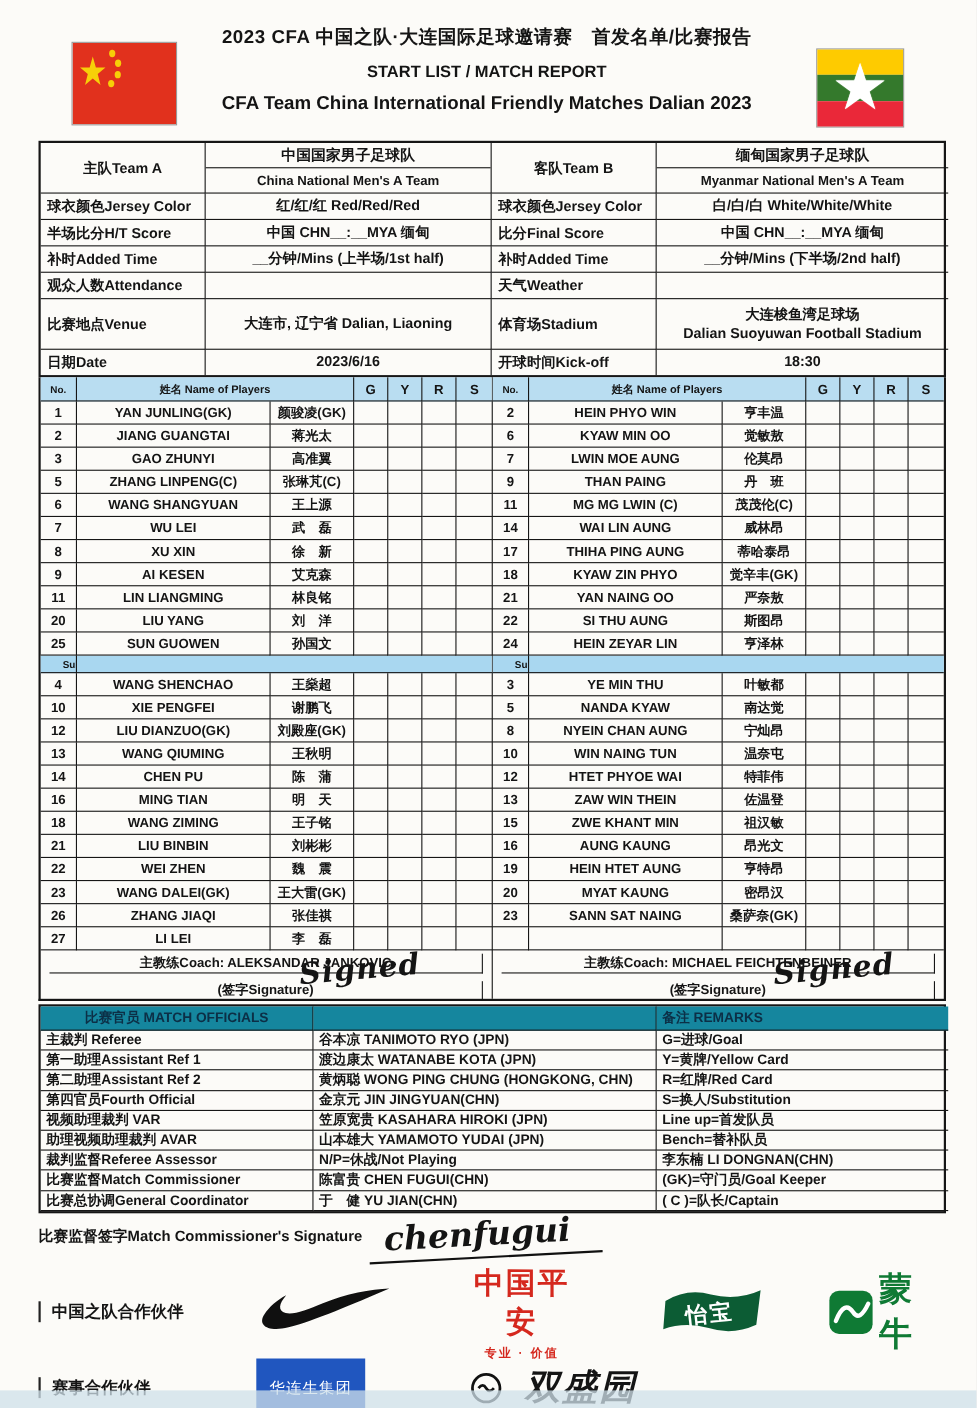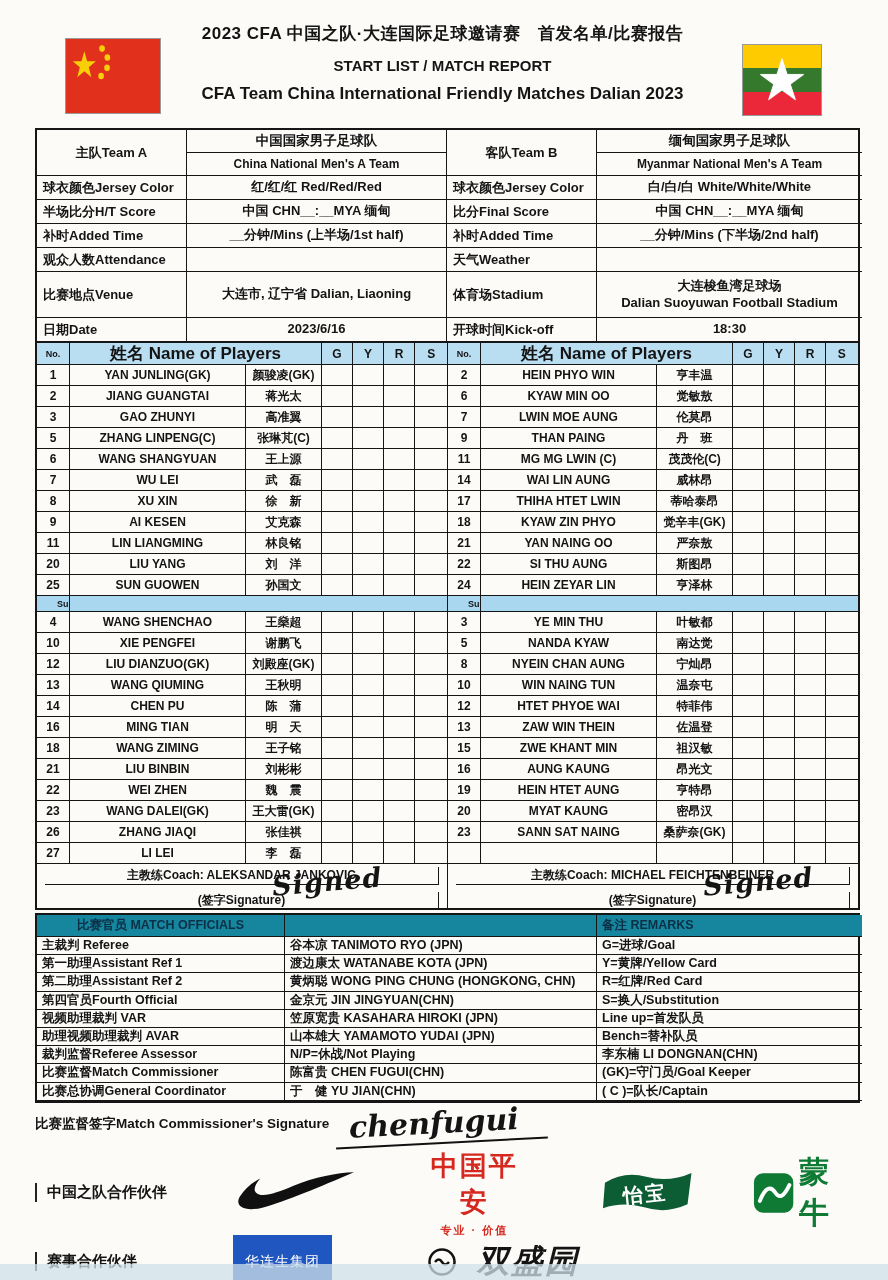--- a/index.html
+++ b/index.html
@@ -42,21 +42,21 @@
   .players-table{ display:flex; border:2px solid #161616; border-top:none; }
   .half{ width:411px; }
   .half-a{ border-right:1.5px solid #161616; }
   .prow{ display:grid; grid-template-columns:33px 176px 76px 31px 31px 31px 32.5px; }
   .half-b .prow{ grid-template-columns:33px 176px 76px 31px 31px 31px 31.5px; }
   .prow > div{ border-right:1px solid #161616; border-bottom:1px solid #161616;
                display:flex; align-items:center; justify-content:center;
                font-size:12px; font-weight:700; overflow:hidden; }
   .prow > div:last-child{ border-right:none; }
   .phead{ height:22px; background:#b9ddf1; }
-  .phead .pname{ font-size:17px; }
+  .phead .pname{ font-size:10px; }
   .phead .pno{ font-size:9px; }
   .prow-p{ height:21px; }
   .pcn{ font-size:13px; }
   .subs-bar{ height:16px; background:#a9d7f0; }
   .subs-bar .pno{ font-size:9px; justify-content:flex-start; padding-left:20px; }
   .subs-bar .rest{ grid-column:2/8; border-right:none; }
   .coach-row{ position:relative; height:44px; border-bottom:none; display:block; padding:3px 8px; }
   .coach-line{ font-size:13px; font-weight:700; }
   .coach-line2{ font-size:12.5px; font-weight:700; margin-top:7px; }
   .script{ font-family:"DejaVu Serif", serif; font-style:italic; font-weight:700;
@@ -476,21 +476,21 @@
             <div>14</div>
             <div>WAI LIN AUNG</div>
             <div class="pcn">威林昂</div>
             <div></div>
             <div></div>
             <div></div>
             <div></div>
           </div>
           <div class="prow prow-p">
             <div>17</div>
-            <div>THIHA HTET LWIN</div>
+            <div>THIHA PING AUNG</div>
             <div class="pcn">蒂哈泰昂</div>
             <div></div>
             <div></div>
             <div></div>
             <div></div>
           </div>
           <div class="prow prow-p">
             <div>18</div>
             <div>KYAW ZIN PHYO</div>
             <div class="pcn">觉辛丰(GK)</div>

